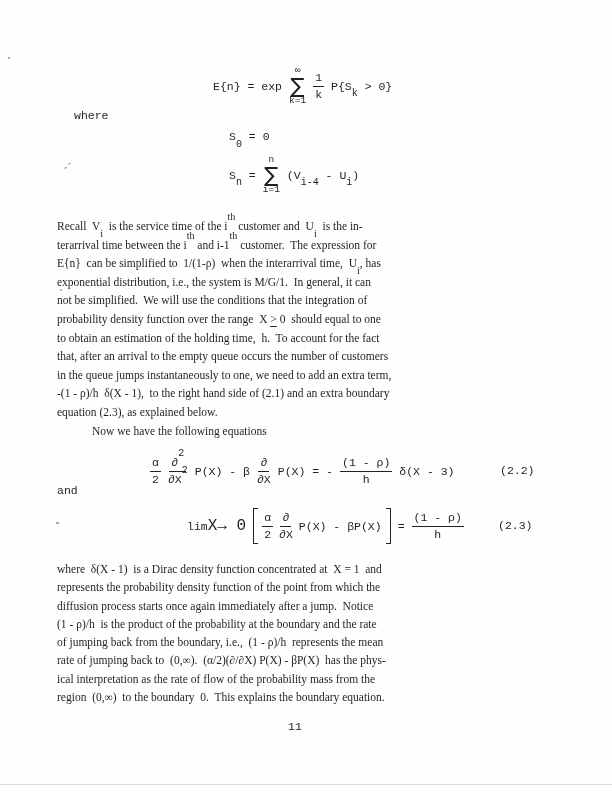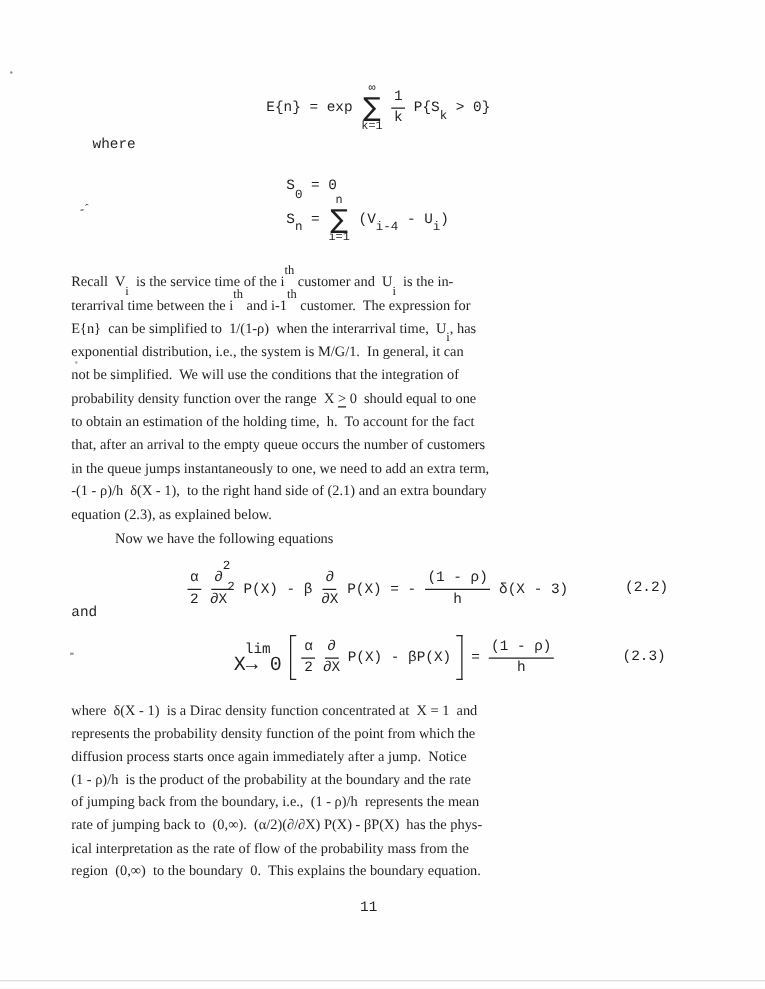--- a/index.html
+++ b/index.html
@@ -16,21 +16,21 @@
   sub,sup{font-size:10px;line-height:0;position:relative;}
   sub{top:0.34em;}
   sup{top:-0.5em;}
   .useg{text-decoration:underline;text-underline-offset:2.5px;}
   .frac{display:inline-flex;flex-direction:column;align-items:center;line-height:1.15;text-align:center;}
   .frac .num{border-bottom:1px solid #222;padding:0 2px 1px;white-space:pre;}
   .frac .den{padding-top:1px;white-space:pre;}
   .sum{display:inline-flex;flex-direction:column;align-items:center;line-height:1;}
   .slim{font-size:9.5px;line-height:10px;white-space:pre;}
   .sigma{font-family:"DejaVu Sans",sans-serif;font-size:21px;line-height:20px;}
-  .limstack{display:inline-flex;flex-direction:column;align-items:center;line-height:13px;}
+  .limstack{display:inline-flex;flex-direction:row;align-items:center;line-height:13px;}
   .limstack .lb{font-size:16px;}
   .bgroup{display:inline-flex;align-items:stretch;}
   .brk{width:4px;}
   .brk-l{border-left:1.5px solid #222;border-top:1.5px solid #222;border-bottom:1.5px solid #222;}
   .brk-r{border-right:1.5px solid #222;border-top:1.5px solid #222;border-bottom:1.5px solid #222;}
   .binner{display:inline-flex;align-items:center;gap:6px;padding:3px 4px;}
   .eqrow{position:absolute;display:flex;align-items:center;gap:7px;}
   .eqlabel{position:absolute;}
   .speck{position:absolute;border-radius:50%;background:#909090;}
   .margin-note{position:absolute;font-size:9px;color:#3a3a3a;transform:rotate(-10deg);letter-spacing:-1px;}
@@ -50,21 +50,21 @@
     </span>
     <span class="frac">
       <span class="num">1</span>
       <span class="den">k</span>
     </span>
     <span class="mtext"><span>P{S</span><sub>k</sub><span> &gt; 0}</span></span>
   </div>
 
   <div class="abs mtext" style="left:74px;top:109px;">where</div>
 
-  <div class="abs mtext" style="left:229px;top:130px;margin-top:12px;"><span>S</span><sub>0</sub><span> = 0</span></div>
+  <div class="abs mtext" style="left:229px;top:130px;"><span>S</span><sub>0</sub><span> = 0</span></div>
 
   <div class="eqrow" style="left:229px;top:149px;height:52px;">
     <span class="mtext"><span>S</span><sub>n</sub><span> =</span></span>
     <span class="sum">
       <span class="slim">n</span>
       <span class="sigma">∑</span>
       <span class="slim">i=1</span>
     </span>
     <span class="mtext"><span>(V</span><sub>i-4</sub><span> - U</span><sub>i</sub><span>)</span></span>
   </div>

